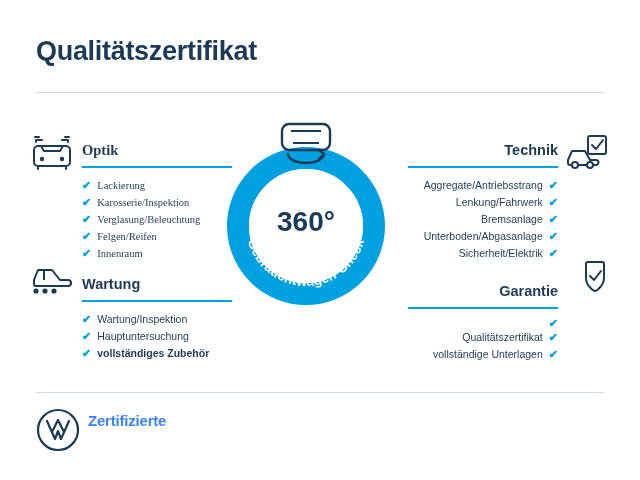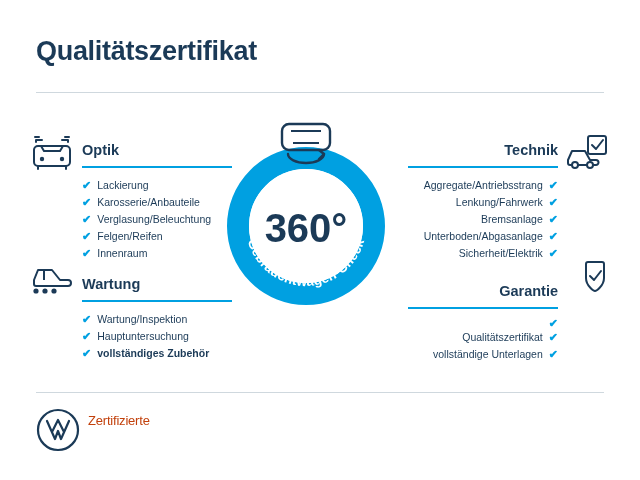--- a/index.html
+++ b/index.html
@@ -93,43 +93,43 @@
     position: absolute;
     left: 226px; top: 146px;
     width: 160px; height: 160px;
   }
   .ring-svg { position: absolute; left: 0; top: 0; }
   .deg {
     position: absolute;
     left: 0; top: 60px;
     width: 160px;
     text-align: center;
-    font-size: 40px;
+    font-size: 28px;
     font-weight: bold;
     color: #1b3a57;
     letter-spacing: 0px;
   }
   .car-top {
     position: absolute;
     left: 48px; top: -24px;
     width: 64px; height: 46px;
   }
 
   
   .vw-logo {
     position: absolute;
     left: 36px; top: 408px;
     width: 44px; height: 44px;
   }
   .vw-text {
     position: absolute;
     left: 88px; top: 412px;
-    font-size: 13px;
-    font-weight: normal;
-    color: #c2410c;
+    font-size: 15px;
+    font-weight: bold;
+    color: #3b82f6;
     line-height: 17px;
     letter-spacing: -0.2px;
   }
 </style>
 </head>
 <body>
 
 <div id="page">
 
   <div class="title">Qualitätszertifikat</div>
@@ -140,33 +140,33 @@
       <path d="M6 8 V6 M6 6 H12" stroke-linecap="round"></path>
       <path d="M38 8 V6 M38 6 H32" stroke-linecap="round"></path>
       <path d="M5 3 L9 3 M35 3 L39 3" stroke-linecap="round"></path>
       <rect x="4" y="12" width="36" height="20" rx="4"></rect>
       <path d="M11 12 L14 17 H30 L33 12"></path>
       <circle cx="12" cy="25" r="2.2" fill="#1b3a57" stroke="none"></circle>
       <circle cx="32" cy="25" r="2.2" fill="#1b3a57" stroke="none"></circle>
       <path d="M8 32 V35 M36 32 V35" stroke-linecap="round"></path>
     </svg>
   </div>
-  <div class="sec left" style="left:82px; top:142px; width:150px;">
+  <div class="sec left" style="left:82px; top:142px; width:150px;font-family:Liberation Serif, serif;">
     <div class="sec-head">
       <div class="sec-title">Optik</div>
       <div class="sec-underline" style="width:150px;"></div>
     </div>
     <div class="list left">
       <div class="item">
         <span class="chk">✔</span>
         <span>Lackierung</span>
       </div>
       <div class="item">
         <span class="chk">✔</span>
-        <span>Karosserie/Anbauteile</span>
+        <span>Karosserie/Inspektion</span>
       </div>
       <div class="item">
         <span class="chk">✔</span>
         <span>Verglasung/Beleuchtung</span>
       </div>
       <div class="item">
         <span class="chk">✔</span>
         <span>Felgen/Reifen</span>
       </div>
       <div class="item">

